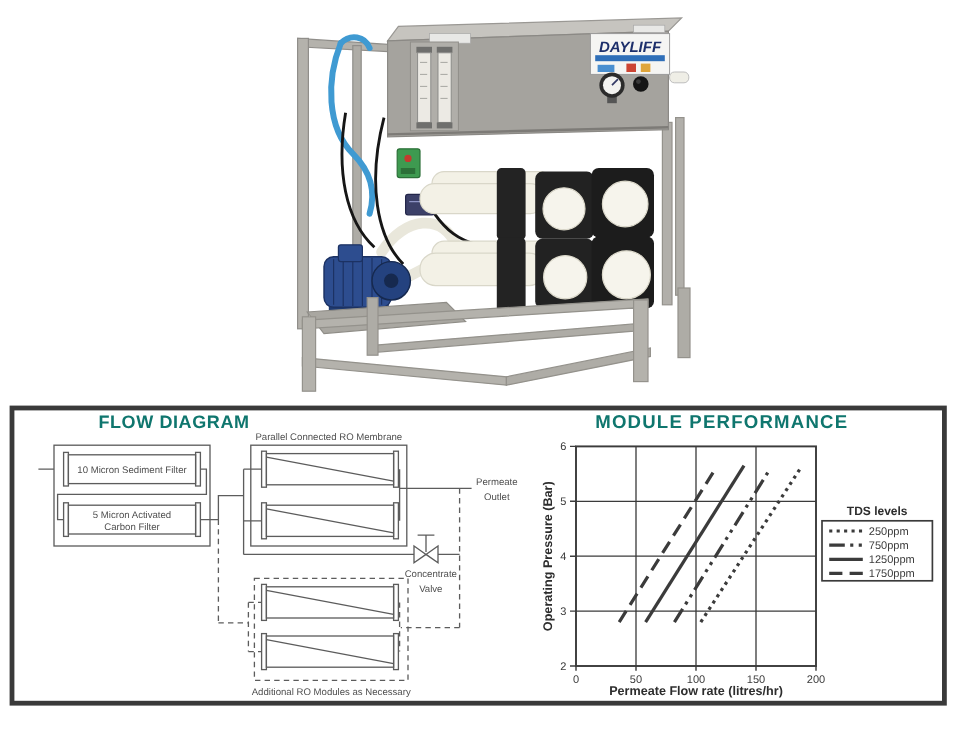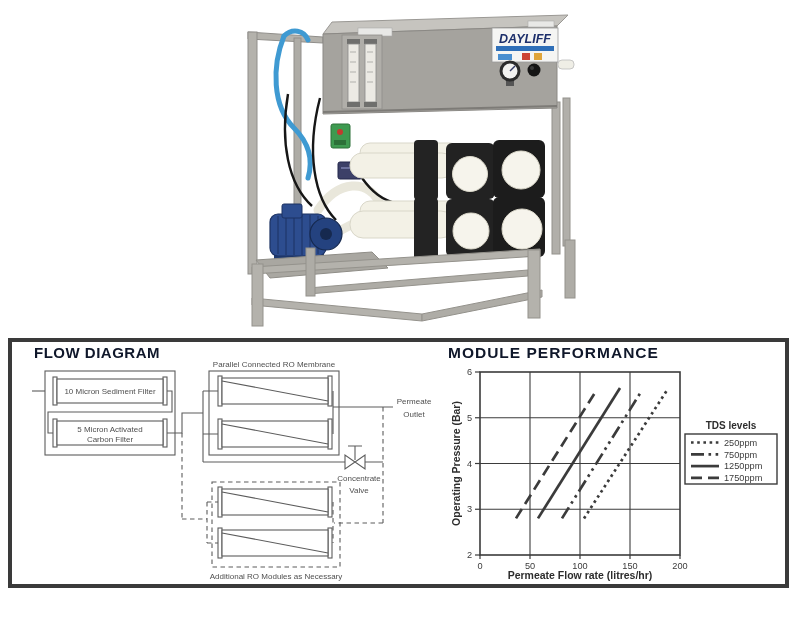--- a/index.html
+++ b/index.html
@@ -1,22 +1,22 @@
 <!DOCTYPE html>
 <html><head>
 <meta charset="utf-8">
 <style>
   html,body{margin:0;padding:0;background:#fff;}
   .stage{position:relative;width:796px;height:617px;background:#fff;overflow:hidden;
          font-family:"Liberation Sans", sans-serif;}
   .photo-wrap{position:absolute;left:222px;top:2px;width:360px;height:330px;}
   .panel{position:absolute;left:8px;top:338px;width:781px;height:250px;
          border:4px solid #3a3a3a;background:#fff;box-sizing:border-box;}
-  .sec-title{position:absolute;font-weight:bold;color:#0f172a;font-size:15px;
-             letter-spacing:.5px;white-space:nowrap;}
+  .sec-title{position:absolute;font-weight:bold;color:#0f766e;font-size:15px;
+             letter-spacing:.5px;white-space:nowrap;margin-left:48px;}
   #flow-title{left:22px;top:2px;}
   #perf-title{left:436px;top:2px;width:250px;text-align:left;font-size:15.5px;letter-spacing:1px;}
   #flow-svg{position:absolute;left:0;top:0;}
   #chart-svg{position:absolute;left:436px;top:14px;}
   
   .fl{stroke:#5c5c5c;stroke-width:1.1;fill:none;}
   .fl-dash{stroke:#5c5c5c;stroke-width:1.1;fill:none;stroke-dasharray:4.5 3.5;}
   .fbox{stroke:#5c5c5c;stroke-width:1.1;fill:#fff;}
   .ftxt{fill:#4f4f4f;font-size:8px;}
   

